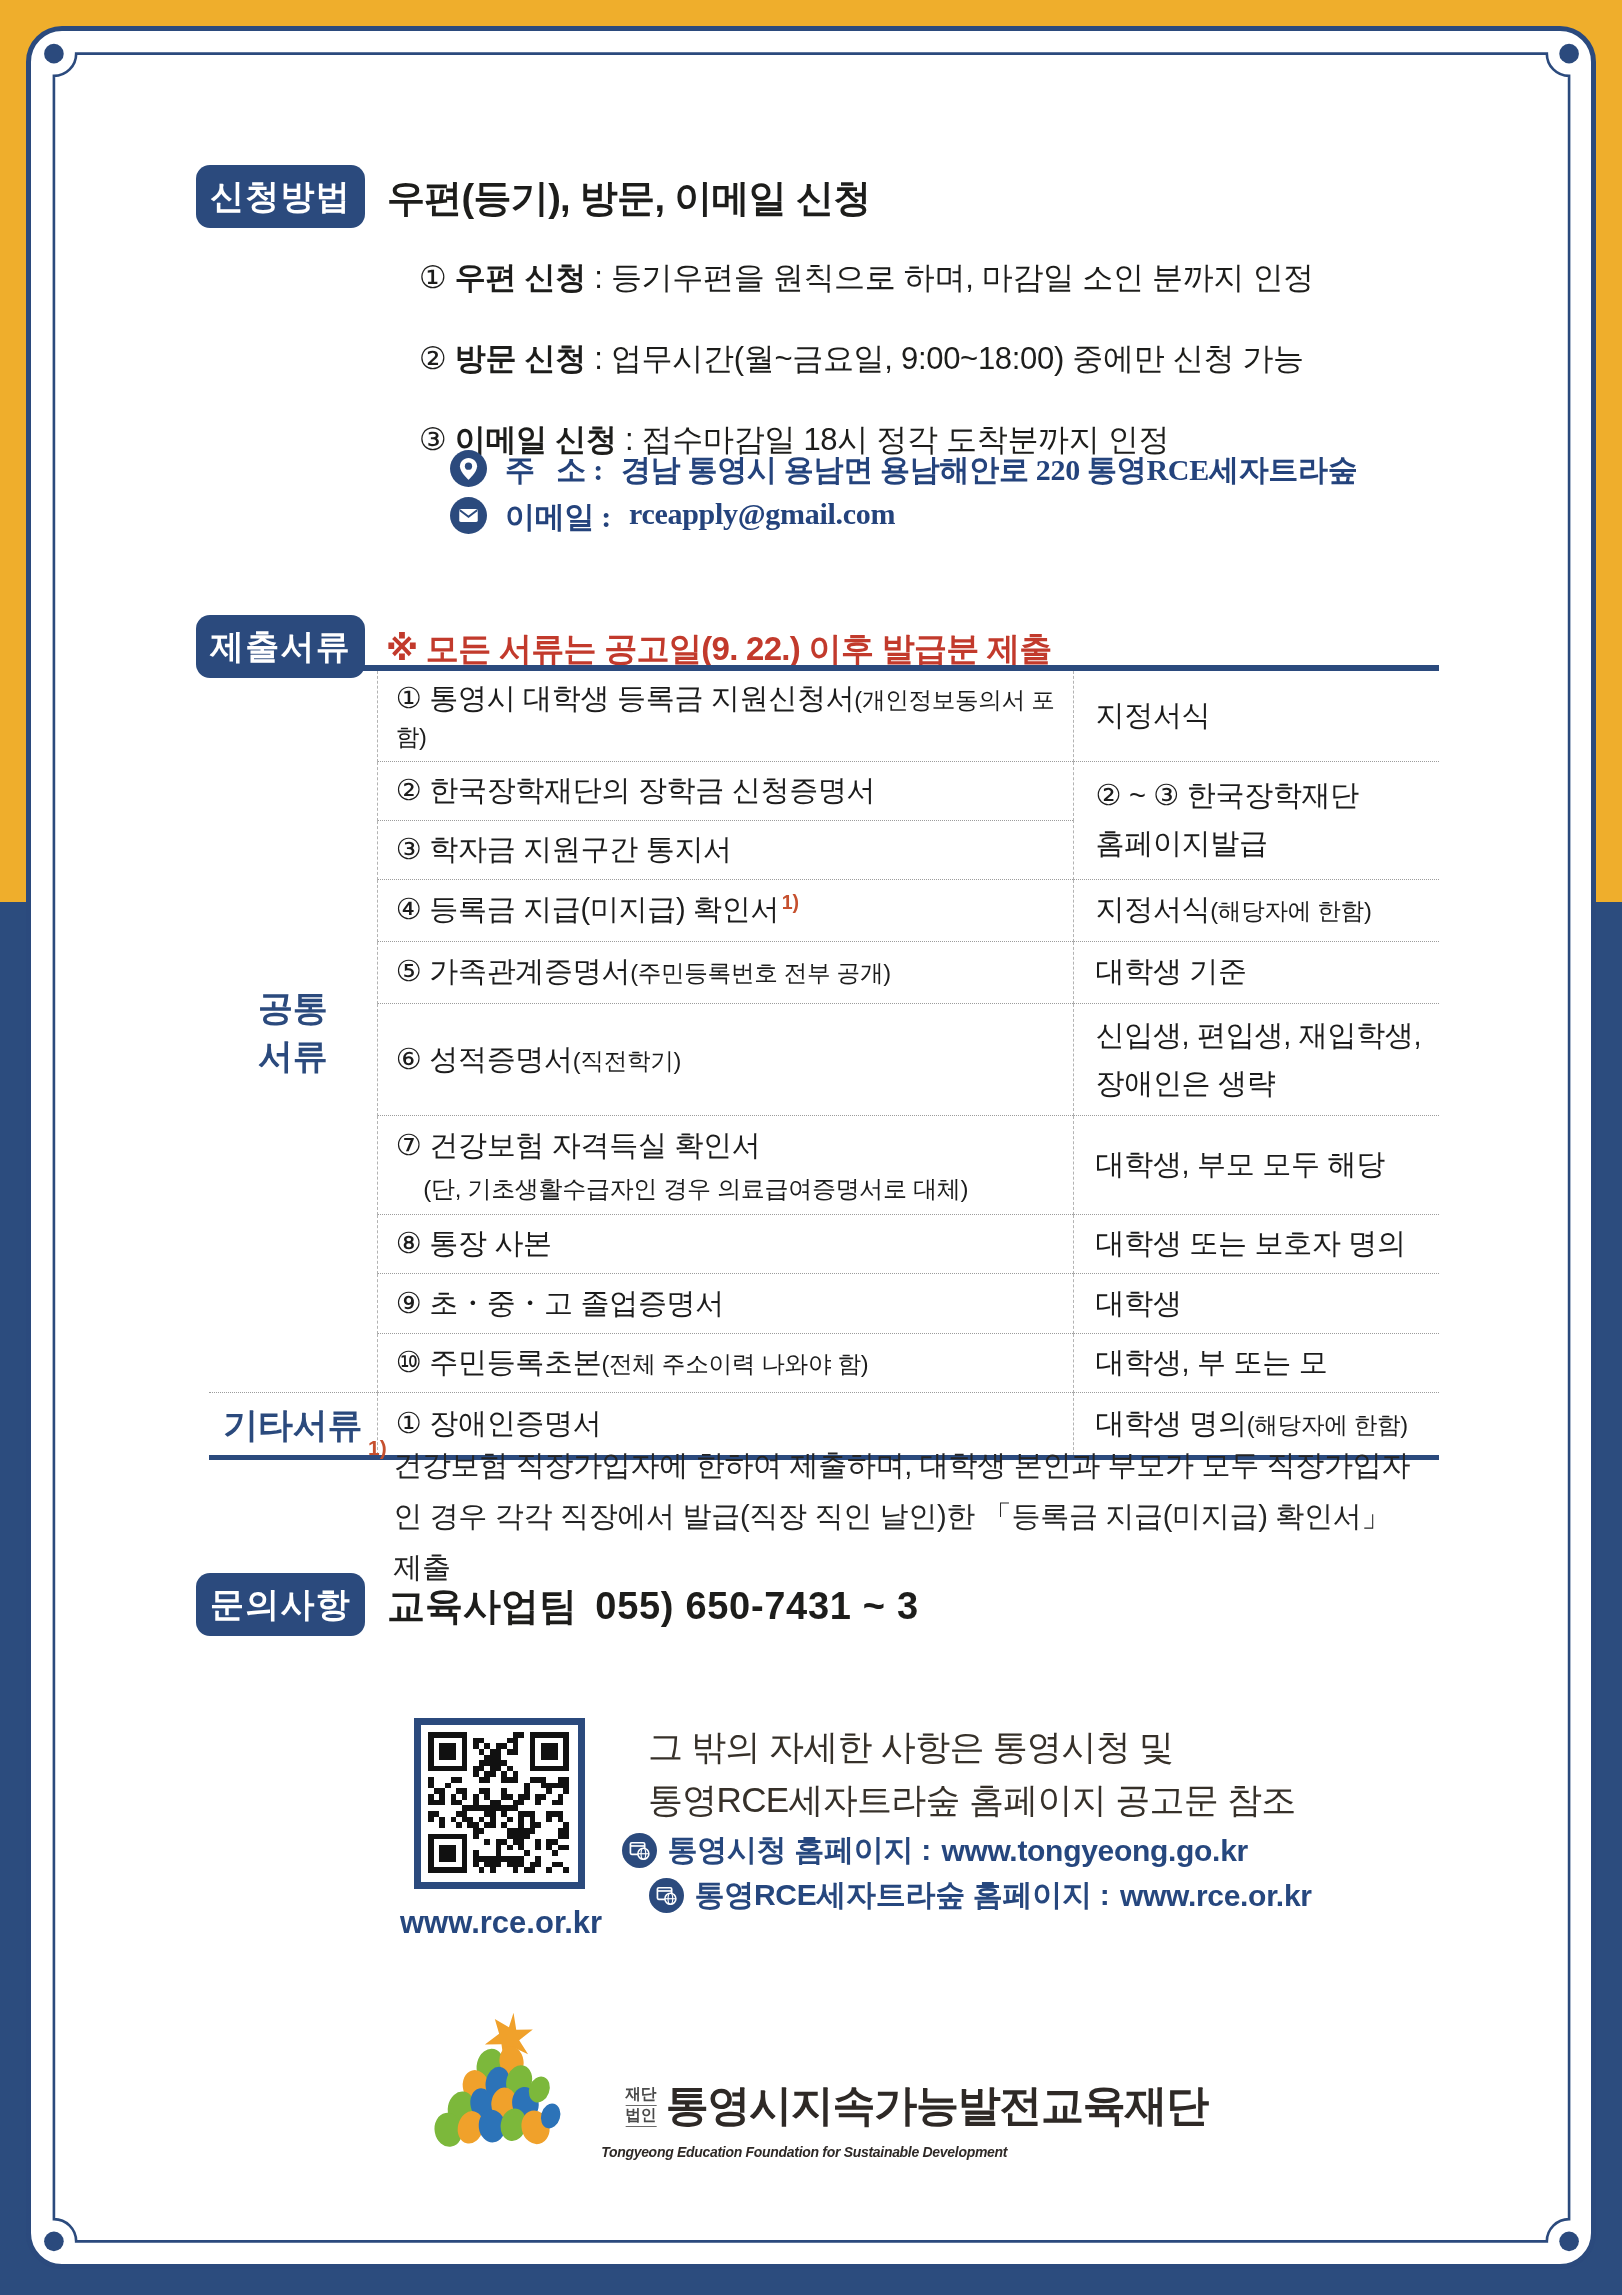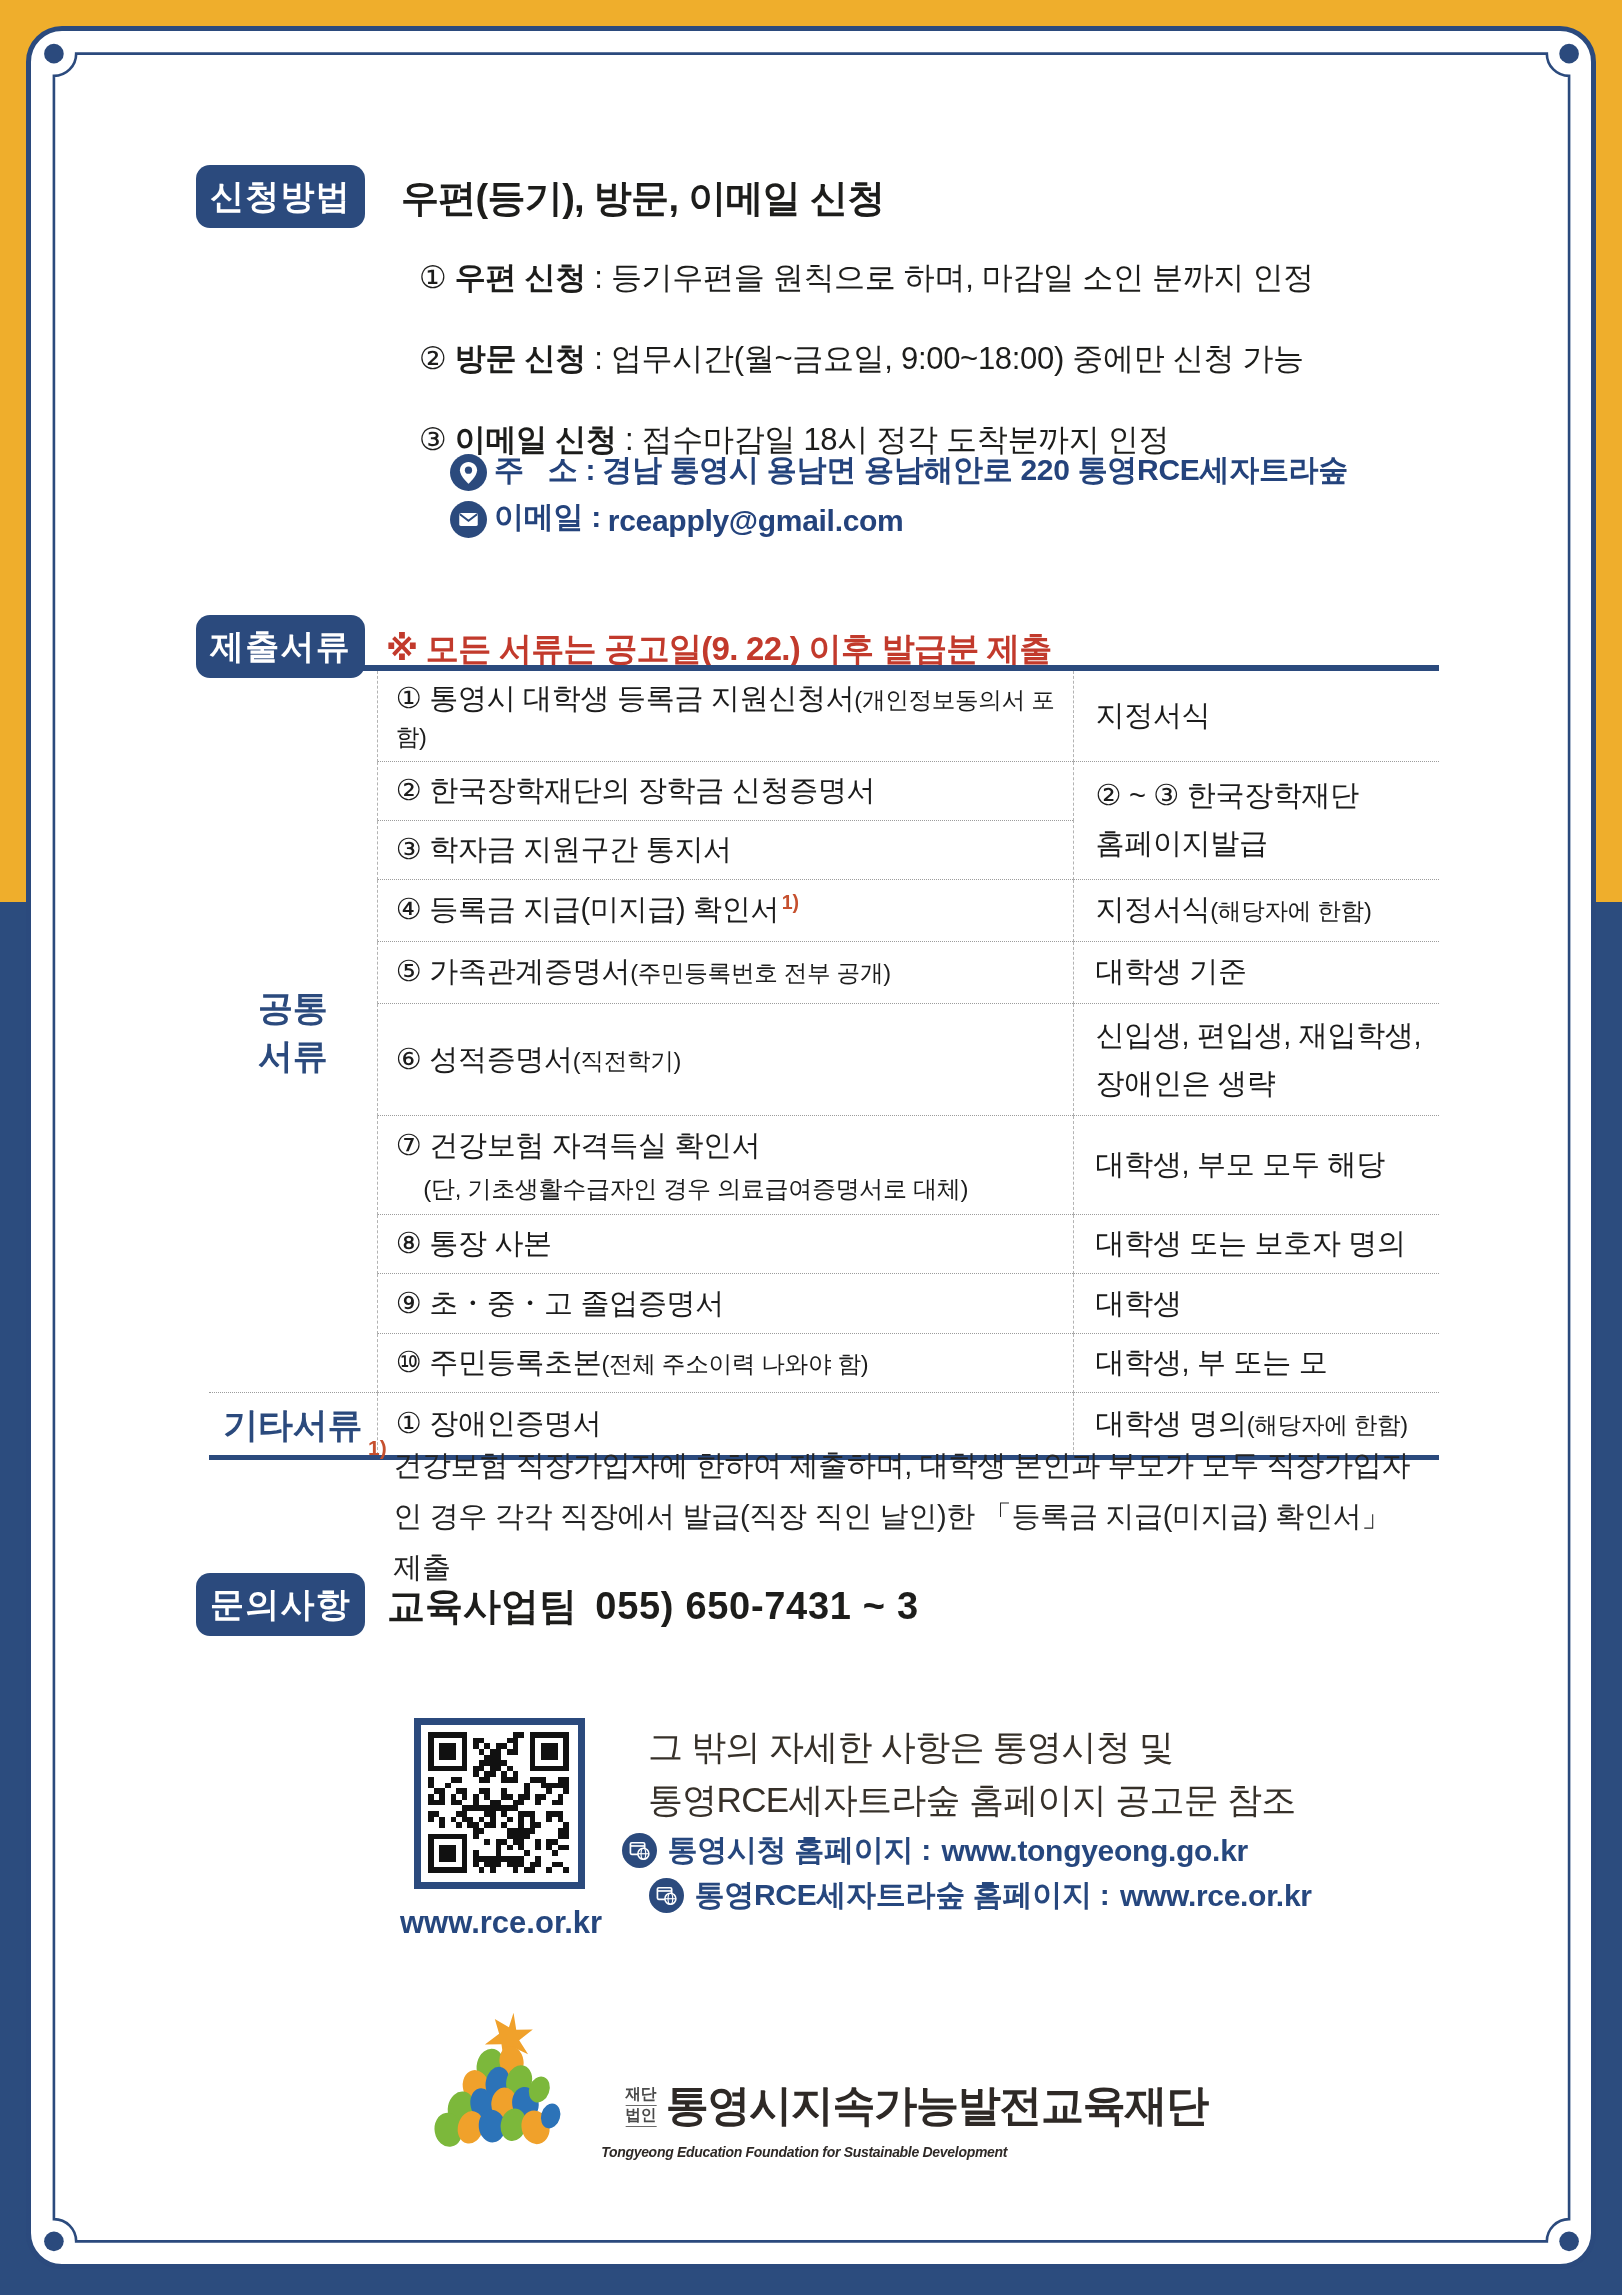--- a/index.html
+++ b/index.html
@@ -12,21 +12,21 @@
 
   .badge { position:absolute; width:169px; height:63px; background:#2B4A7D; border-radius:14px;
            color:#fff; font-size:34px; font-weight:bold; letter-spacing:1.3px;
            display:flex; align-items:center; justify-content:center; }
   .h-title { position:absolute; font-size:38px; font-weight:800; color:#1d1d1b; letter-spacing:-0.7px; }
 
   .apply-items { position:absolute; left:419px; top:257px; }
   .apply-items p { font-size:31px; color:#1d1d1b; margin:0 0 39px 0; letter-spacing:-0.3px; }
   .apply-items b { font-weight:800; }
 
-  .addr-row { position:absolute; display:flex; align-items:flex-end; gap:7px; }
+  .addr-row { position:absolute; display:flex; align-items:flex-start; gap:18px;font-family:Liberation Serif, serif; }
   .addr-row .txt { font-size:30px; font-weight:bold; color:#24437C; letter-spacing:-0.3px; }
 
   .notice-red { position:absolute; font-size:33px; font-weight:800; color:#C23A2C; letter-spacing:-0.7px; }
 
   .doc-table { position:absolute; left:209px; top:665px; }
   table { border-collapse:collapse; table-layout:fixed; width:1230px;
           border-top:6.5px solid #2B4A7D; border-bottom:5.9px solid #2B4A7D; }
   td { vertical-align:middle; font-size:29px; color:#1c1c1c; letter-spacing:-0.3px;
        border-bottom:1.3px dotted #9c9c9c; }
   tr.last td { border-bottom:none; }
@@ -73,21 +73,21 @@
     <path d="M 116 82 H 2364 A 34 34 0 0 0 2398 116 V 3392 A 34 34 0 0 0 2364 3426 H 116 A 34 34 0 0 0 82 3392 V 116 A 34 34 0 0 0 116 82 Z" fill="none" stroke="#2B4A7D" stroke-width="4"></path>
     <circle cx="82" cy="82" r="15" fill="#2B4A7D"></circle>
     <circle cx="2398" cy="82" r="15" fill="#2B4A7D"></circle>
     <circle cx="82" cy="3426" r="15" fill="#2B4A7D"></circle>
     <circle cx="2398" cy="3426" r="15" fill="#2B4A7D"></circle>
   </svg>
 
   <div class="badge" style="left:196px; top:165px;">
     <span>신청방법</span>
   </div>
-  <div class="h-title" style="left:401px; top:173px;">우편(등기), 방문, 이메일 신청</div>
+  <div class="h-title" style="left:387px; top:173px;">우편(등기), 방문, 이메일 신청</div>
 
   <div class="apply-items">
     <p><span>①</span> <b>우편 신청</b><span> : 등기우편을 원칙으로 하며, 마감일 소인 분까지 인정</span></p>
     <p><span>②</span> <b>방문 신청</b><span> : 업무시간(월~금요일, 9:00~18:00) 중에만 신청 가능</span></p>
     <p><span>③</span> <b>이메일 신청</b><span> : 접수마감일 18시 정각 도착분까지 인정</span></p>
   </div>
 
   <div class="addr-row" style="left:450px; top:450px;">
     <svg width="37" height="37" viewBox="0 0 56 56">
       <circle cx="28" cy="28" r="28" fill="#2B4A7D"></circle>

